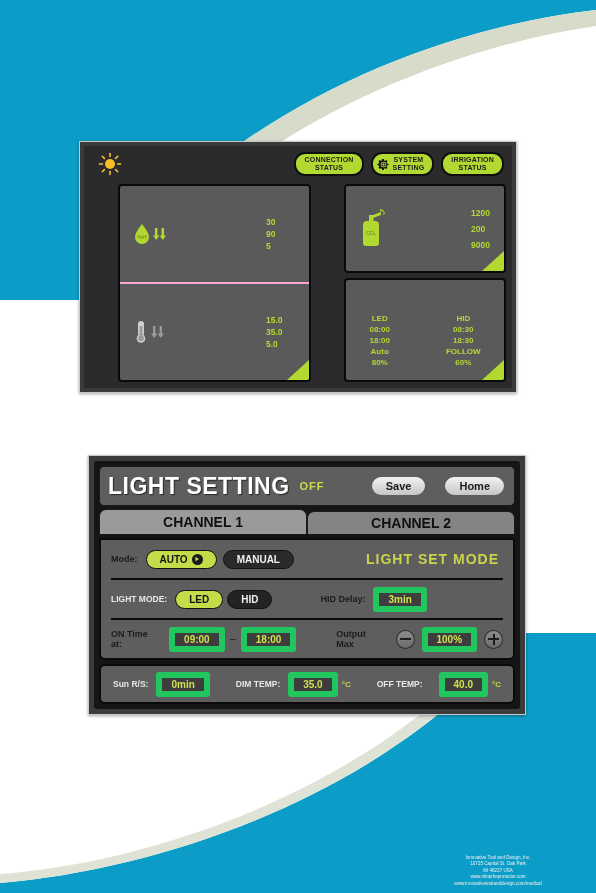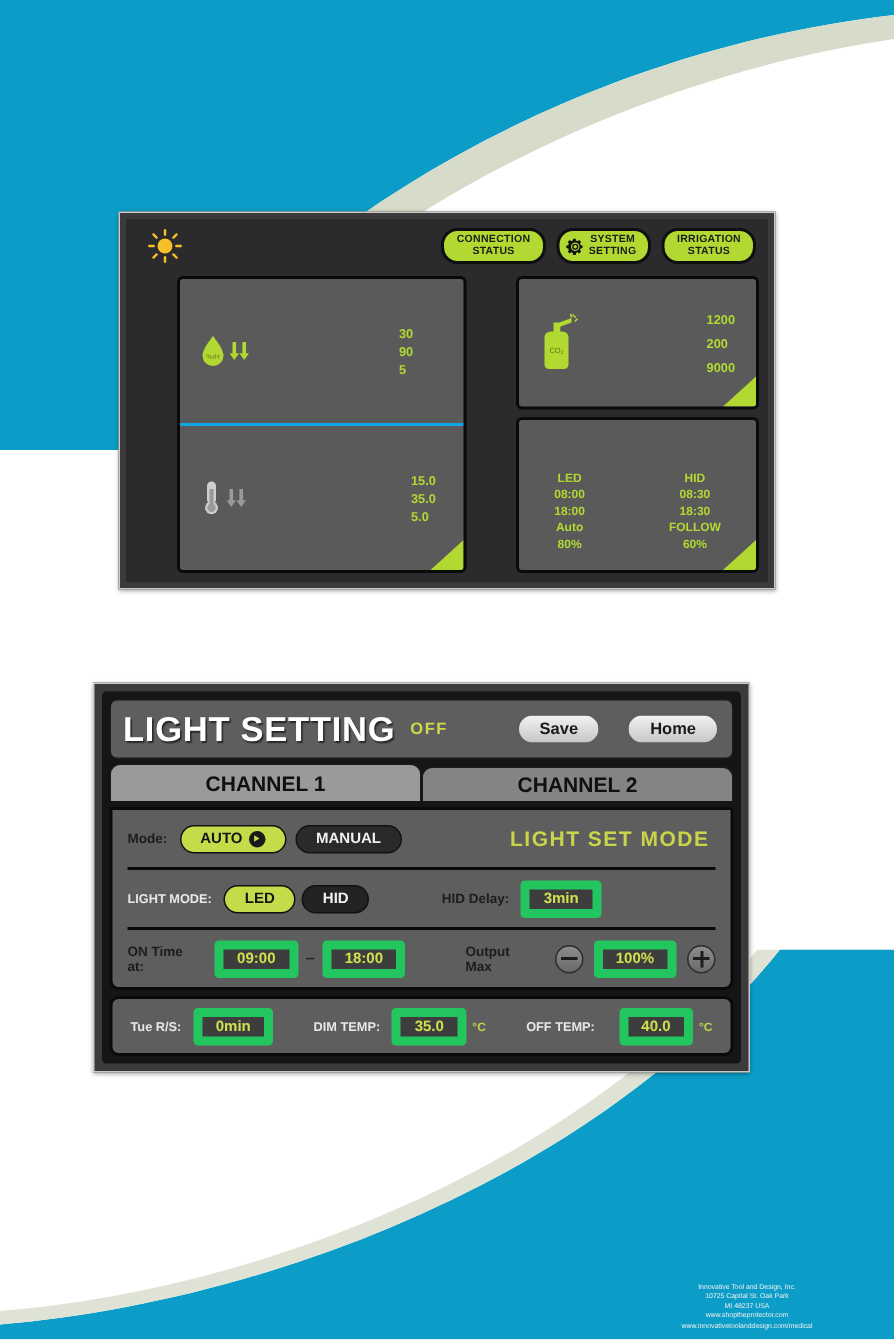--- a/index.html
+++ b/index.html
@@ -43,31 +43,31 @@
   #dash-right{flex:1;}
   .panel{
     background:#5a5a5a;border:2px solid #0a0a0a;border-radius:4px;position:relative;overflow:hidden;
   }
   .corner-tri{
     position:absolute;right:0;bottom:0;width:0;height:0;
     border-left:22px solid transparent;border-bottom:20px solid #b2d832;
   }
   #panel-env{flex:1;display:flex;flex-direction:column;}
   .env-row{flex:1;position:relative;display:flex;align-items:center;padding:0 14px;}
-  .env-row + .env-row{border-top:2px solid #0ea5e9;gap:8px;}
+  .env-row + .env-row{border-top:2px solid #f9a8d4;}
   .env-icon{width:52px;display:flex;align-items:center;gap:3px;}
   .env-vals{margin-left:80px;color:#b2d832;font-size:8.5px;line-height:12px;font-weight:bold;}
   #panel-co2{height:85px;display:flex;align-items:center;padding:0 14px;}
   #co2-vals{margin-left:85px;color:#b2d832;font-size:8.5px;line-height:16px;font-weight:bold;}
   #panel-light{flex:1;position:relative;}
   .light-cols{position:absolute;left:0;right:0;bottom:12px;display:flex;justify-content:center;gap:56px;}
   .light-col{color:#b2d832;font-size:8px;font-weight:bold;line-height:11px;text-align:center;}
 
   
-  #lightsetting-device{left:62px;top:455px;width:438px;height:260px;padding:5px;box-sizing:border-box;}
+  #lightsetting-device{left:88px;top:455px;width:438px;height:260px;padding:5px;box-sizing:border-box;}
   .ls-inner{width:100%;height:100%;background:#151518;border-radius:3px;padding:5px;box-sizing:border-box;
             display:flex;flex-direction:column;gap:4px;}
 
   #ls-header{
     background:#5e5e5e;border:1px solid #1b1b1b;border-radius:5px;height:38px;
     display:flex;align-items:center;padding:0 8px;gap:10px;position:relative;
   }
   #ls-title{color:#fff;font-size:23px;font-weight:bold;letter-spacing:.5px;
             text-shadow:1px 1px 1px rgba(0,0,0,.6);}
   #ls-power-state{color:#cfd94a;font-size:11px;font-weight:bold;letter-spacing:1px;}
@@ -342,21 +342,21 @@
         <span class="field">18:00</span>
         <span class="lbl" style="margin-left:40px">Output Max</span>
         <span class="round-btn minus" style="margin-left:10px"></span>
         <span class="field" style="margin-left:7px">100%</span>
         <span class="round-btn plus" style="margin-left:7px"></span>
       </div>
 
     </div>
 
     <div id="ls-footer">
-      <span class="lbl-light">Tue R/S:</span>
+      <span class="lbl-light">Sun R/S:</span>
       <span class="field" style="margin-left:8px">0min</span>
       <span class="spacer"></span>
       <span class="lbl-light">DIM TEMP:</span>
       <span class="field" style="margin-left:8px">35.0</span>
       <span class="deg">°C</span>
       <span class="spacer"></span>
       <span class="lbl-light">OFF TEMP:</span>
       <span class="field" style="margin-left:16px">40.0</span>
       <span class="deg">°C</span>
     </div>

